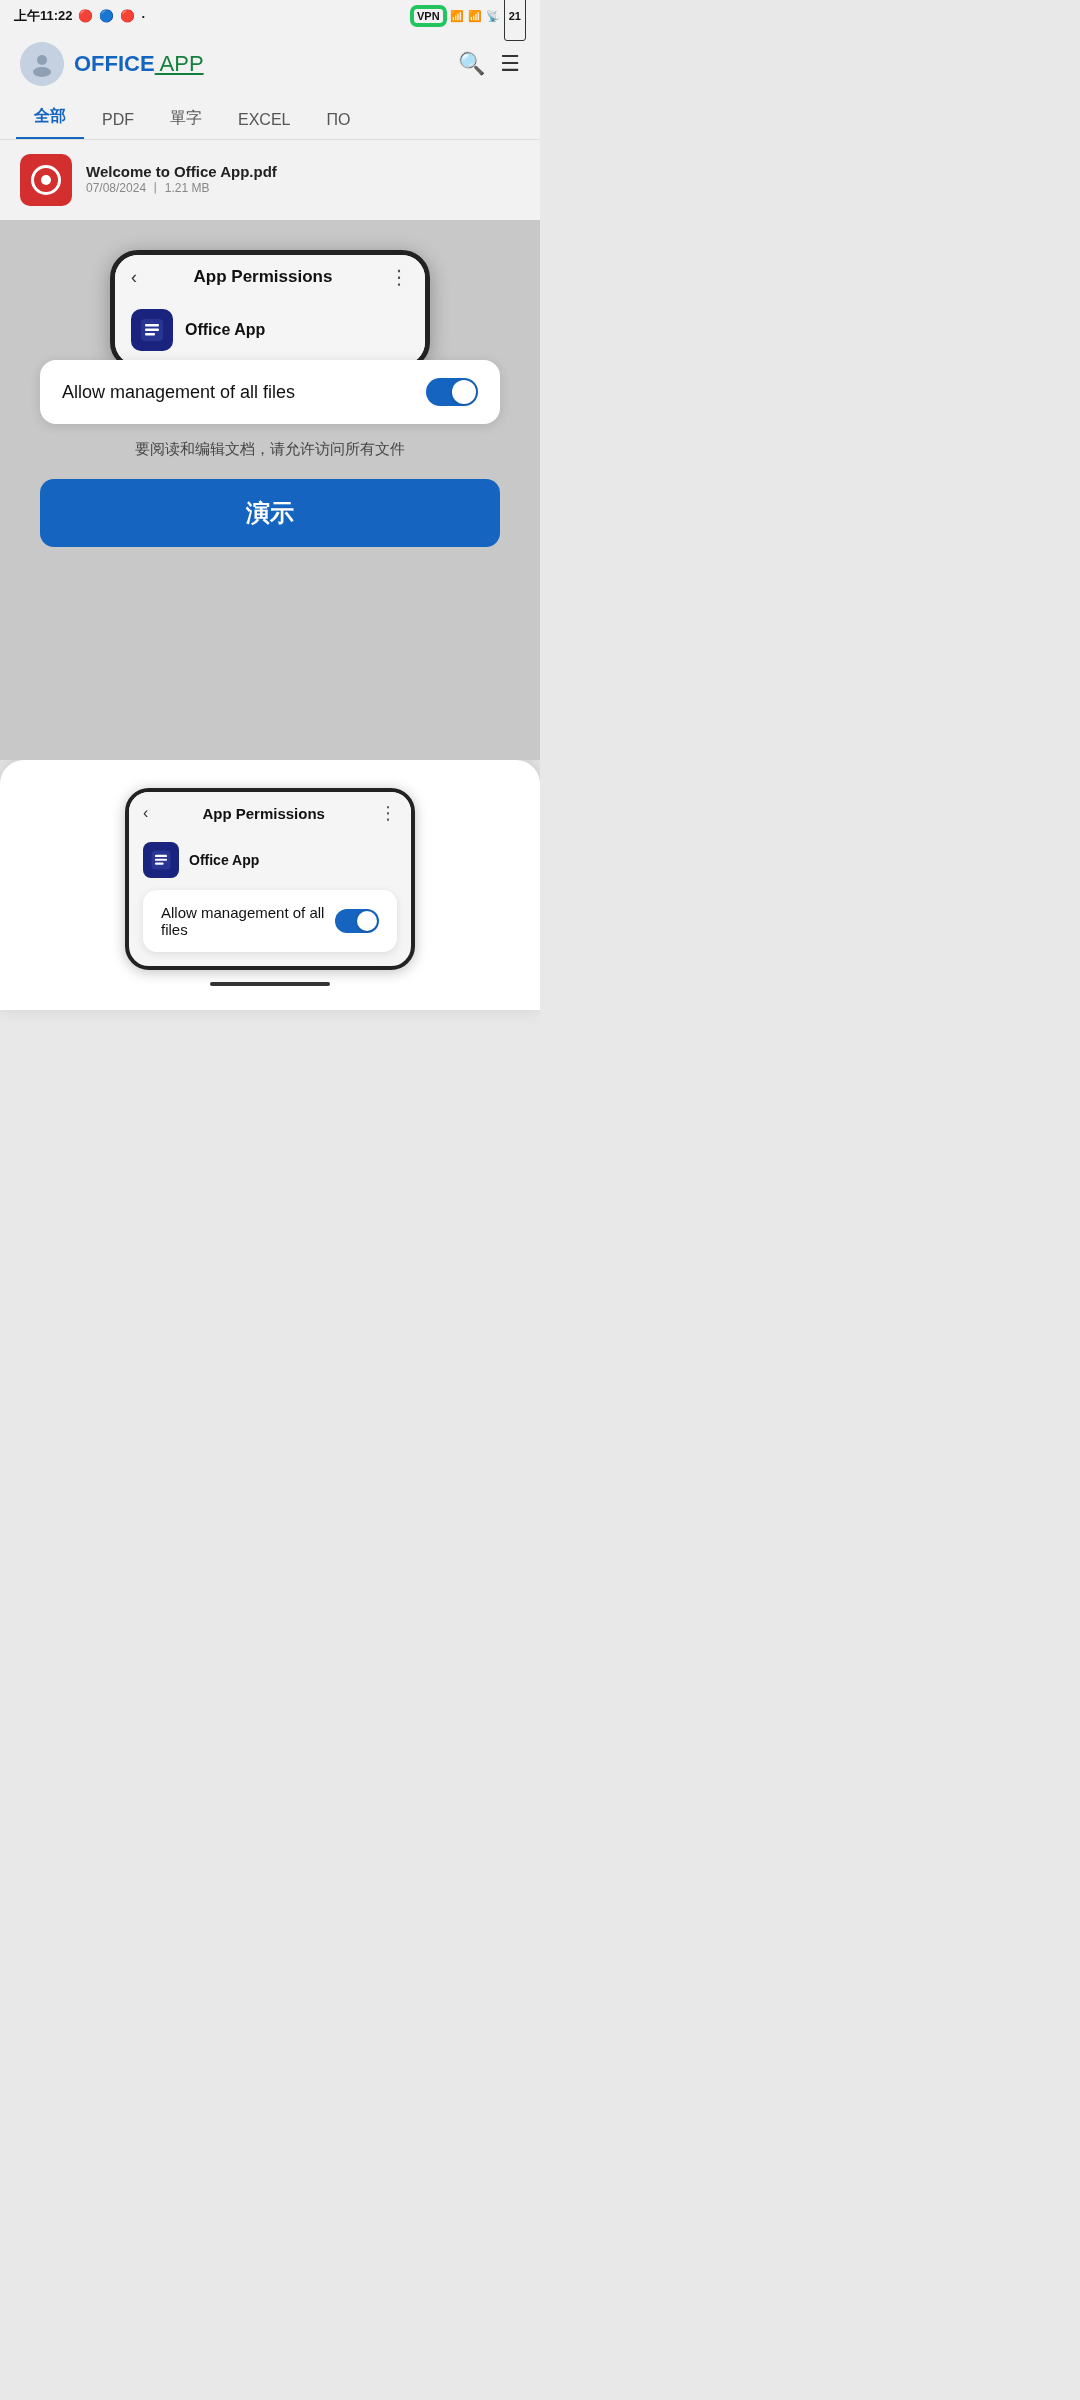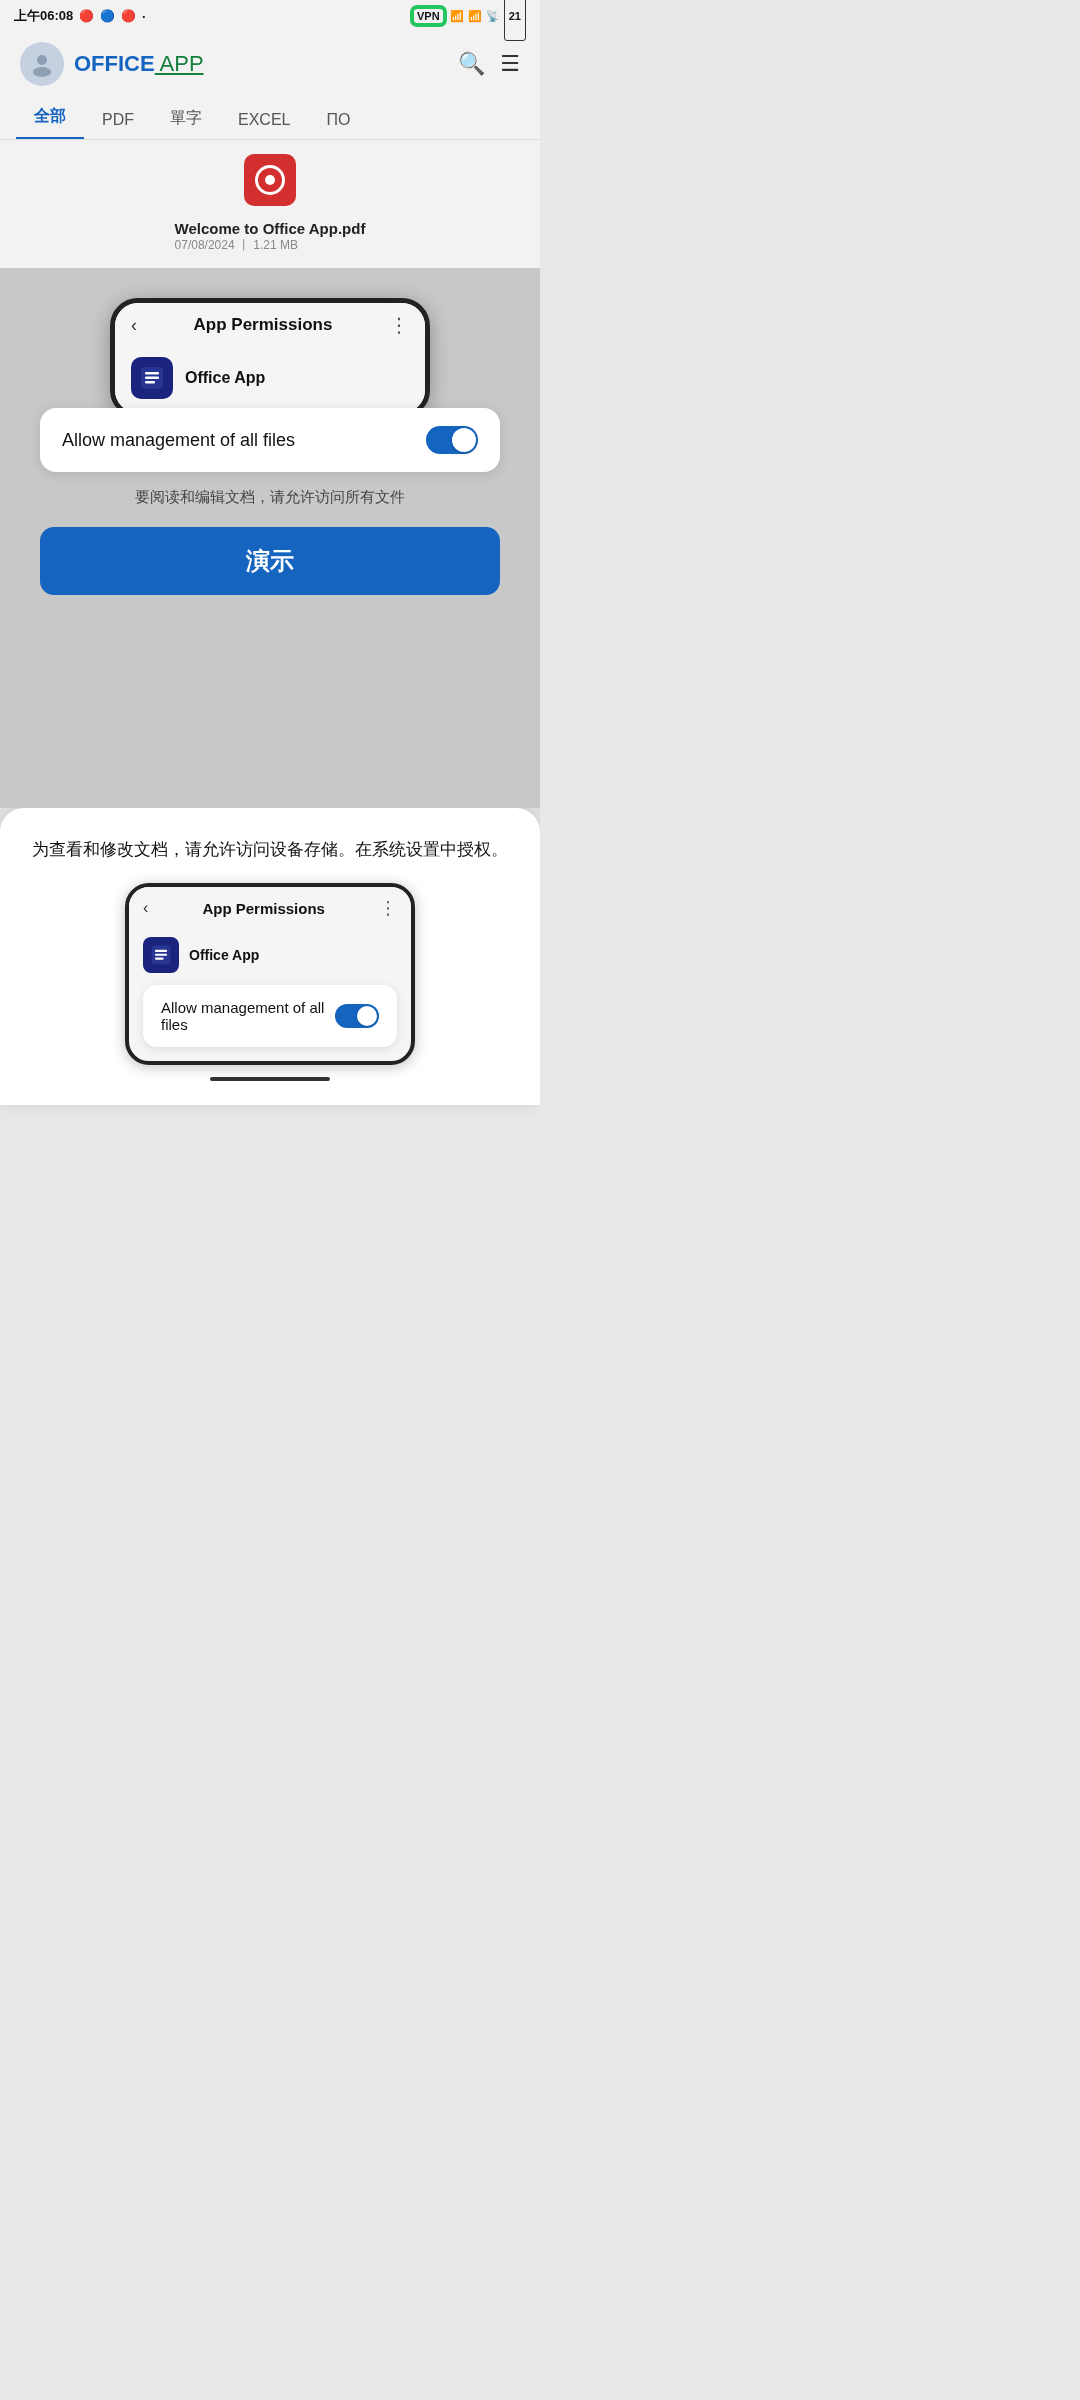--- a/index.html
+++ b/index.html
@@ -72,21 +72,20 @@
       border-bottom: 2px solid #1565c0;
     }
 
     
     .file-item {
       display: flex;
       align-items: center;
       gap: 14px;
       padding: 14px 20px;
       background: #f2f2f2;
-      flex-direction: column;
     }
     .file-icon {
       width: 52px; height: 52px;
       border-radius: 10px;
       background: #d32f2f;
       display: flex; align-items: center; justify-content: center;
     }
     .file-icon-inner {
       width: 30px; height: 30px;
       border-radius: 50%;
@@ -287,21 +286,21 @@
       background: #333;
       border-radius: 2px;
       margin: 12px auto 4px auto;
     }
   </style>
 </head>
 <body>
 
 <div class="status-bar">
   <div class="status-left">
-    <span>上午06:08</span>
+    <span>上午11:22</span>
 
     <span style="font-size:12px;">🔴</span>
     <span style="font-size:12px;">🔵</span>
     <span style="font-size:12px;">🔴</span>
     <span>·</span>
   </div>
   <div class="status-right">
     <span style="font-size:11px; border:4px solid #22c55e; padding:1px 3px; border-radius:7px;">VPN</span>
     <span>📶</span>
     <span>📶</span>
@@ -378,21 +377,20 @@
     <div class="toggle-switch"></div>
   </div>
 
   <div class="instruction-text">要阅读和编辑文档，请允许访问所有文件</div>
 
   <button class="demo-button">演示</button>
 
 </div>
 
 <div class="bottom-sheet">
-  <div class="bottom-sheet-text">为查看和修改文档，请允许访问设备存储。在系统设置中授权。</div>
 
   <div class="phone-mockup-small">
     <div class="phone-header-small">
       <span style="font-size:16px; color:#333;">‹</span>
       <span class="title">App Permissions</span>
       <span style="font-size:18px; color:#555;">⋮</span>
     </div>
     <div class="phone-app-row-small">
       <div class="phone-app-icon-small">
         <svg width="24" height="24" viewBox="0 0 28 28">

